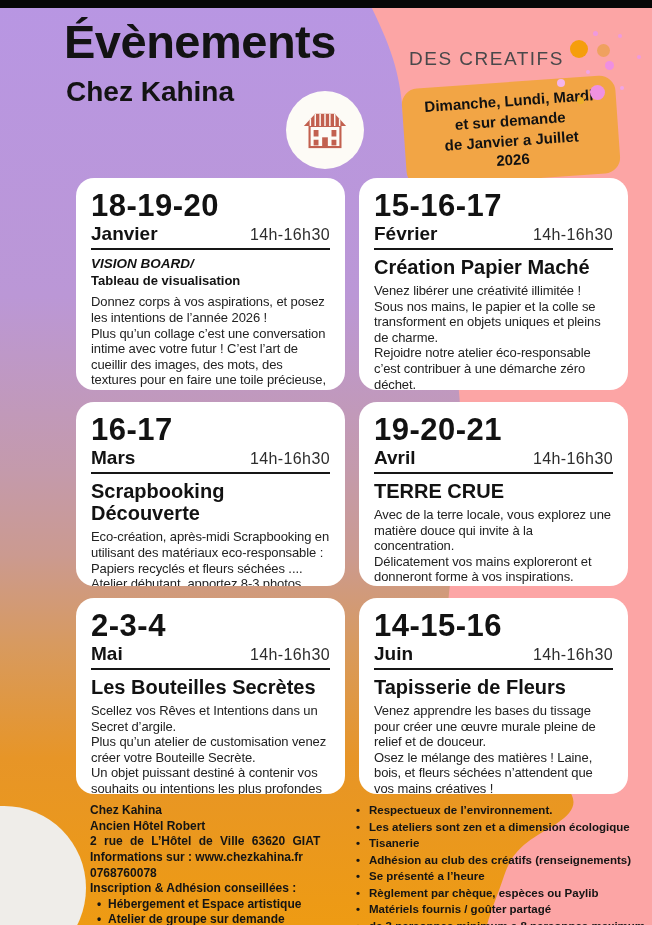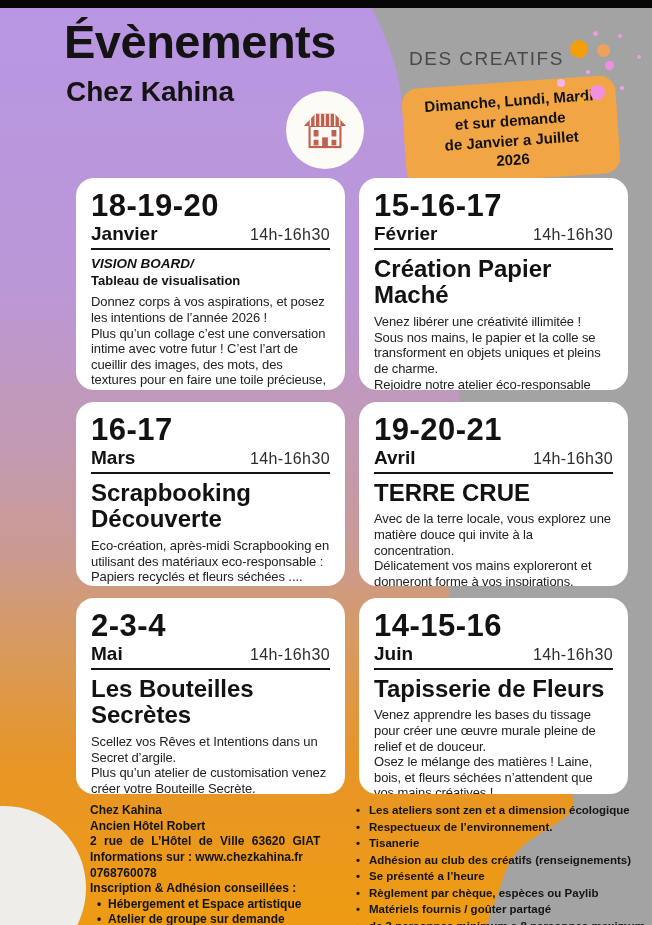--- a/index.html
+++ b/index.html
@@ -1,16 +1,16 @@
 <!DOCTYPE html>
 <html><head>
 <meta charset="utf-8">
 <style>
   html,body{margin:0;padding:0;background:#cfcfcf;}
-  .page{position:relative;width:652px;height:925px;margin:0 auto;background:#a3a3a3;
+  .page{position:relative;width:652px;height:925px;margin:0 auto;background:#fca5a5;
         overflow:hidden;font-family:"Liberation Sans",sans-serif;color:#161616;}
   .top-bar{position:absolute;top:0;left:0;width:652px;height:8px;background:#060606;z-index:6;}
   svg.bg{position:absolute;top:0;left:0;z-index:0;}
   .corner-circle{position:absolute;left:-78px;top:806px;width:164px;height:164px;border-radius:50%;
         background:#efede9;z-index:1;}
   
   .title{position:absolute;left:64px;top:14px;margin:0;font-size:47px;font-weight:900;
         letter-spacing:-.5px;color:#131313;z-index:2;}
   .subtitle{position:absolute;left:66px;top:76px;margin:0;font-size:28px;font-weight:900;color:#131313;z-index:2;}
   .tagline{position:absolute;left:409px;top:48px;font-size:19px;letter-spacing:1.5px;color:#49484a;z-index:2;}
@@ -24,21 +24,21 @@
   
   .events{position:absolute;left:76px;top:178px;width:552px;display:grid;
         grid-template-columns:269px 269px;grid-template-rows:212px 184px 196px;
         column-gap:14px;row-gap:12px;z-index:2;}
   .card{background:#ffffff;border-radius:18px;padding:9px 15px 6px;overflow:hidden;}
   .dates{font-size:31px;font-weight:900;letter-spacing:.5px;line-height:1.05;margin-top:3px;color:#121212;}
   .mrow{display:flex;justify-content:space-between;align-items:baseline;}
   .month{font-size:19px;font-weight:800;color:#121212;}
   .time{font-size:16px;font-weight:400;color:#2d2d2d;letter-spacing:.4px;}
   .card hr{border:none;border-top:2px solid #161616;margin:3px 0 6px;}
-  .etitle{font-size:24px;font-weight:800;line-height:1.12;margin-bottom:5px;color:#121212;}
+  .etitle{font-size:20px;font-weight:800;line-height:1.12;margin-bottom:5px;color:#121212;}
   .etitle.small{font-size:13.5px;line-height:1.25;margin-bottom:1px;font-style:italic;}
   .esub{font-size:13px;font-weight:800;margin-bottom:6px;color:#121212;display:none;}
   .esub.show{display:block;}
   .desc{font-size:13px;line-height:1.2;letter-spacing:-.1px;color:#222;white-space:pre-line;}
   
   .contact{position:absolute;left:90px;top:803px;width:274px;font-size:12px;font-weight:700;
         line-height:1.22;color:#141414;z-index:2;}
   .contact .line{margin-bottom:1px;}
   .contact .addr{word-spacing:4px;}
   .contact .bullet{padding-left:18px;position:relative;}
@@ -225,22 +225,22 @@
     <div class="line">Ancien Hôtel Robert</div>
     <div class="line addr">2 rue de L’Hôtel de Ville 63620 GIAT</div>
     <div class="line">Informations sur : www.chezkahina.fr</div>
     <div class="line">0768760078</div>
     <div class="line">Inscription &amp; Adhésion conseillées :</div>
     <div class="line bullet">Hébergement et Espace artistique</div>
     <div class="line bullet">Atelier de groupe sur demande</div>
   </div>
 
   <ul class="features">
+      <li>Respectueux de l’environnement.</li>
       <li>Les ateliers sont zen et a dimension écologique</li>
-      <li>Respectueux de l’environnement.</li>
       <li>Tisanerie</li>
       <li>Adhésion au club des créatifs (renseignements)</li>
       <li>Se présenté a l’heure</li>
       <li>Règlement par chèque, espèces ou Paylib</li>
       <li>Matériels fournis / goûter partagé</li>
       <li>de 3 personnes minimum a 8 personnes maximum</li>
     </ul>
 
 </div>
 

